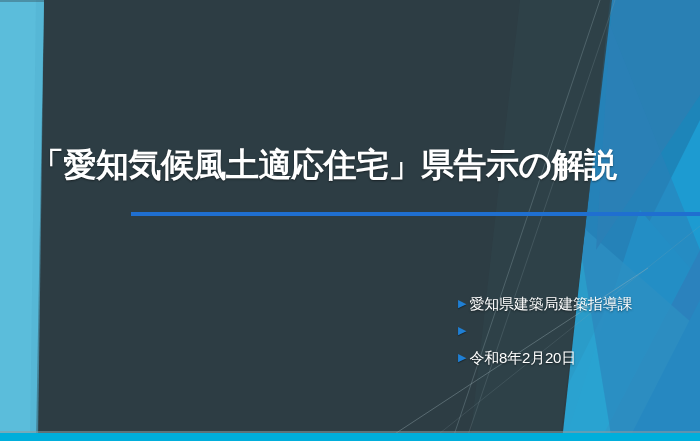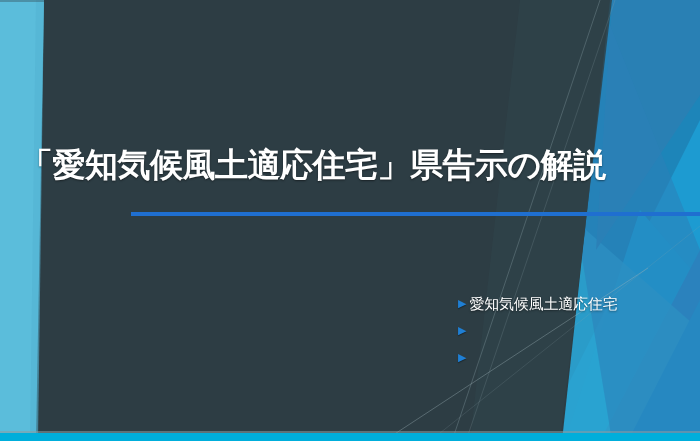--- a/index.html
+++ b/index.html
@@ -22,21 +22,21 @@
     top: 0;
     left: 0;
     width: 700px;
     height: 441px;
     pointer-events: none;
   }
 
   
   #title {
     position: absolute;
-    left: 20px;
+    left: 31px;
     top: 143px;
     width: 600px;
     color: #ffffff;
     font-size: 33px;
     font-weight: bold;
     letter-spacing: -0.5px;
     line-height: 1.35;
     white-space: nowrap;
     text-shadow: 0 1px 2px rgba(0,0,0,0.45);
     z-index: 20;
@@ -139,29 +139,30 @@
   </svg>
 
   <div id="title">「愛知気候風土適応住宅」県告示の解説</div>
 
   <div id="rule"></div>
 
   <div id="subtitle">
 
     <div class="bullet-row">
       <span class="bullet-marker">▶</span>
-      <span class="bullet-label">愛知気候風土適応住宅</span>
+      <span class="bullet-label">愛知県建築局建築指導課</span>
     </div>
 
     <div class="bullet-row">
       <span class="bullet-marker">▶</span>
     </div>
 
     <div class="bullet-row">
       <span class="bullet-marker">▶</span>
+      <span class="bullet-label">令和8年2月20日</span>
     </div>
 
   </div>
 
   <div id="bottom-bar-shadow"></div>
   <div id="bottom-bar"></div>
 
 </div>
 
 </body></html>

